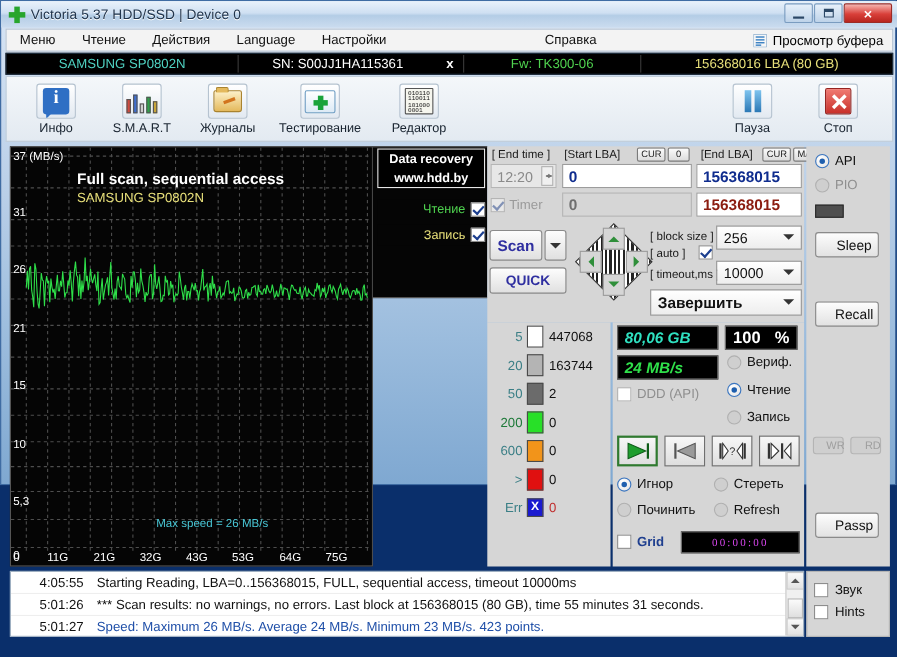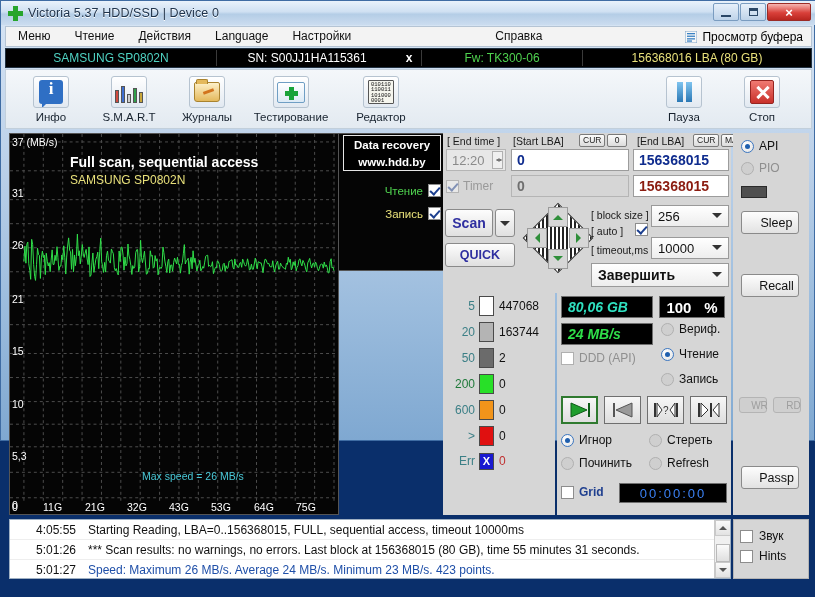--- a/index.html
+++ b/index.html
@@ -195,22 +195,22 @@
   #stats{position:absolute;left:556px;top:292px;width:174px;height:222px;background:#d6d6d6;}
   .lcd{background:#000;border:1px solid #6f6f6f;display:flex;align-items:center;padding-left:6px;font-weight:bold;font-style:italic;}
   .radio{width:13px;height:13px;border-radius:50%;border:1px solid #9b9b9b;background:radial-gradient(circle at 35% 32%, #ffffff, #e3e3e3);position:relative;flex:0 0 13px;}
   .radio.on{border-color:#3b76c0;}
   .radio.on::after{content:"";position:absolute;left:3px;top:3px;width:5px;height:5px;border-radius:50%;background:#1f5fae;}
   .radio.dim{background:#cfcfcf;border-color:#b0b0b0;}
   .rlbl{font-size:12px;color:#111;margin-left:5px;}
   .rlbl.dim{color:#8f8f8f;}
   .navbtn{border:1px solid #6f6f6f;background:linear-gradient(to bottom,#f7f7f7,#dedede);display:flex;align-items:center;justify-content:center;}
   .navbtn.sel{border:2px solid #2f7a2f;}
-  #timer-lcd{background:#000;border:1px solid #6f6f6f;color:#3b82f6;font-family:Liberation Sans, sans-serif;
-     letter-spacing:2px;font-size:13px;display:flex;align-items:center;justify-content:center;}
+  #timer-lcd{background:#000;border:1px solid #6f6f6f;color:#d946ef;font-family:Liberation Serif, serif;
+     letter-spacing:2px;font-size:10px;display:flex;align-items:center;justify-content:center;}
 
   
   #rail{position:absolute;left:732px;top:132px;width:76px;height:382px;background:#d6d6d6;}
   .railbtn{border:1px solid #8a8a8a;border-radius:3px;background:linear-gradient(to bottom,#fdfdfd,#e2e2e2);
       display:flex;align-items:center;justify-content:center;font-size:12.5px;color:#111;padding-left:13px;}
   .railbtn.dim{color:#9e9e9e;background:#cfcfcf;border-color:#b4b4b4;font-size:10px;}
 
   
   #log{position:absolute;left:8px;top:518px;width:722px;height:60px;background:#fff;border:1px solid #9fb0c2;overflow:hidden;}
   .logrow{display:flex;height:20px;align-items:center;font-size:12px;border-bottom:1px solid #eee;}

